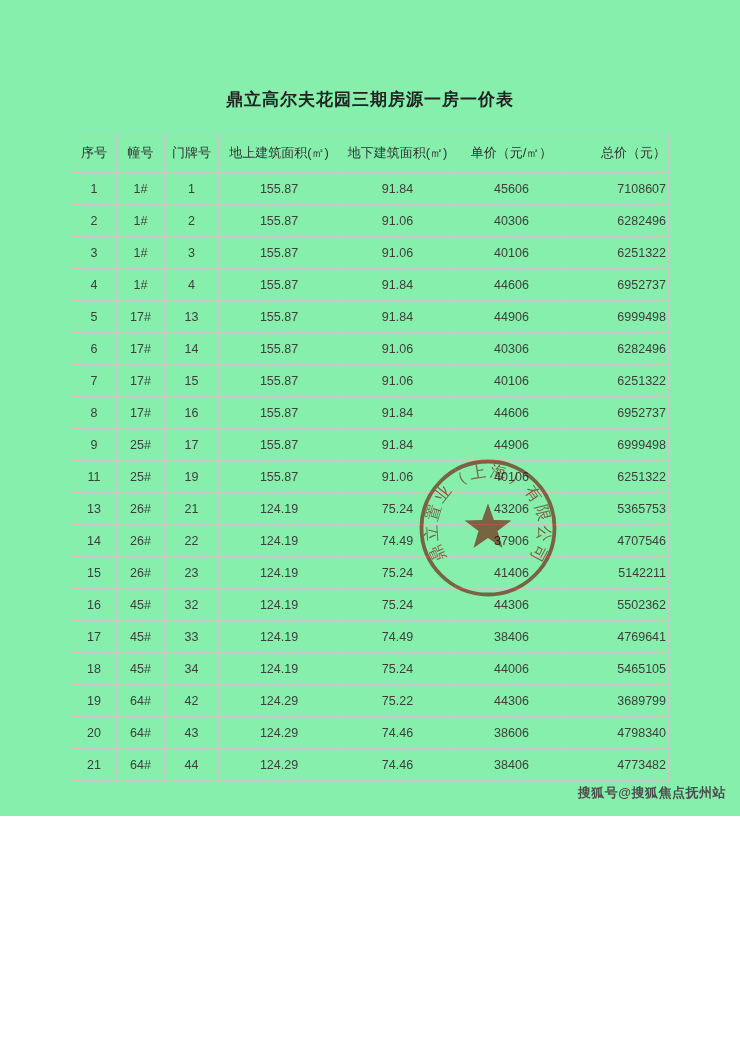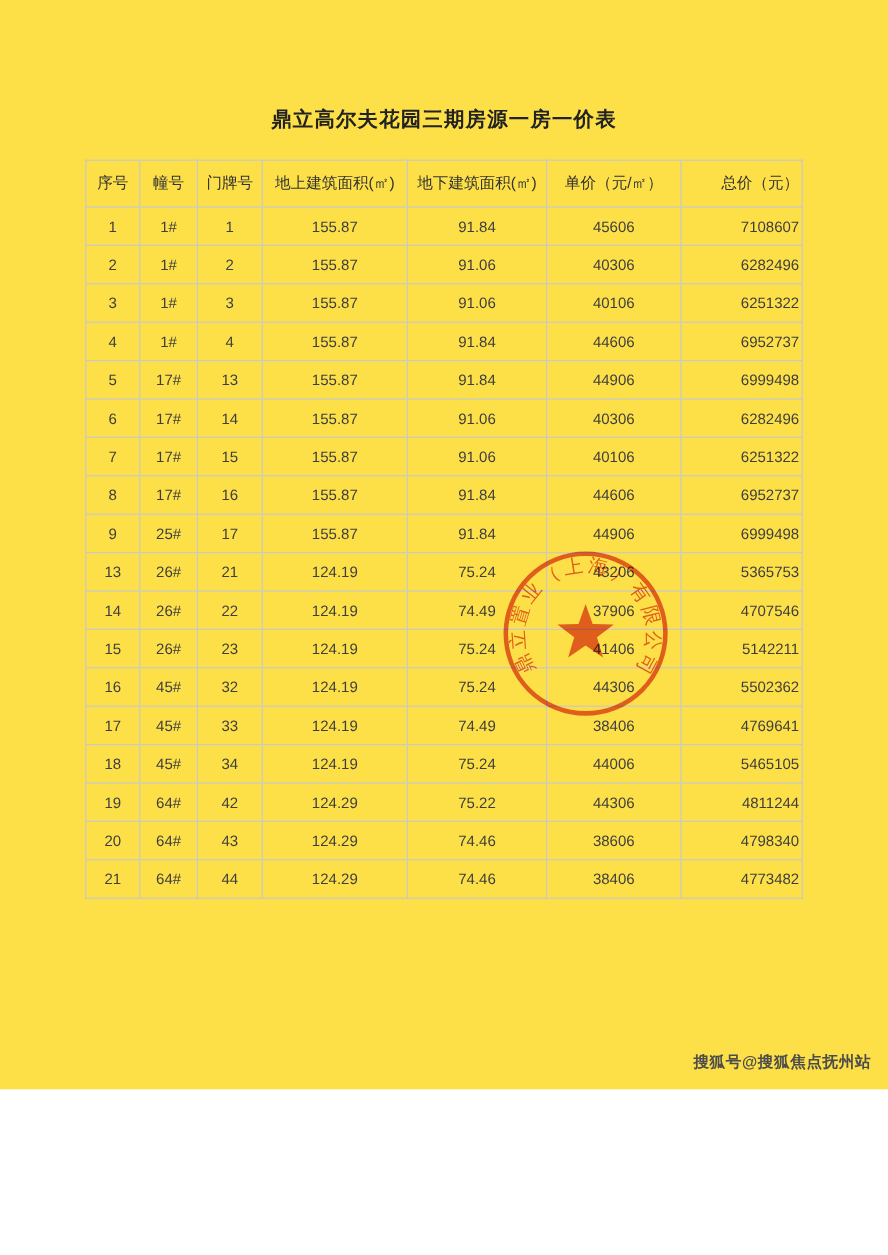--- a/index.html
+++ b/index.html
@@ -1,20 +1,20 @@
 <!DOCTYPE html>
 <html><head>
 <meta charset="utf-8">
 <style>
   html,body{margin:0;padding:0;background:#ffffff;}
   .page{
     position:relative;
     width:740px;
-    height:908px;
-    background:#fde047;
+    height:816px;
+    background:#86efac;
     overflow:hidden;
     font-family:"Liberation Sans","DejaVu Sans",sans-serif;
     color:#333;
   }
   .doc-title{
     padding-top:88px;
     text-align:center;
     font-size:17px;
     font-weight:bold;
     color:#222;
@@ -177,20 +177,29 @@
         <tr>
           <td>9</td>
           <td>25#</td>
           <td>17</td>
           <td>155.87</td>
           <td>91.84</td>
           <td>44906</td>
           <td>6999498</td>
         </tr>
         <tr>
+          <td>11</td>
+          <td>25#</td>
+          <td>19</td>
+          <td>155.87</td>
+          <td>91.06</td>
+          <td>40106</td>
+          <td>6251322</td>
+        </tr>
+        <tr>
           <td>13</td>
           <td>26#</td>
           <td>21</td>
           <td>124.19</td>
           <td>75.24</td>
           <td>43206</td>
           <td>5365753</td>
         </tr>
         <tr>
           <td>14</td>
@@ -237,21 +246,21 @@
           <td>44006</td>
           <td>5465105</td>
         </tr>
         <tr>
           <td>19</td>
           <td>64#</td>
           <td>42</td>
           <td>124.29</td>
           <td>75.22</td>
           <td>44306</td>
-          <td>4811244</td>
+          <td>3689799</td>
         </tr>
         <tr>
           <td>20</td>
           <td>64#</td>
           <td>43</td>
           <td>124.29</td>
           <td>74.46</td>
           <td>38606</td>
           <td>4798340</td>
         </tr>

